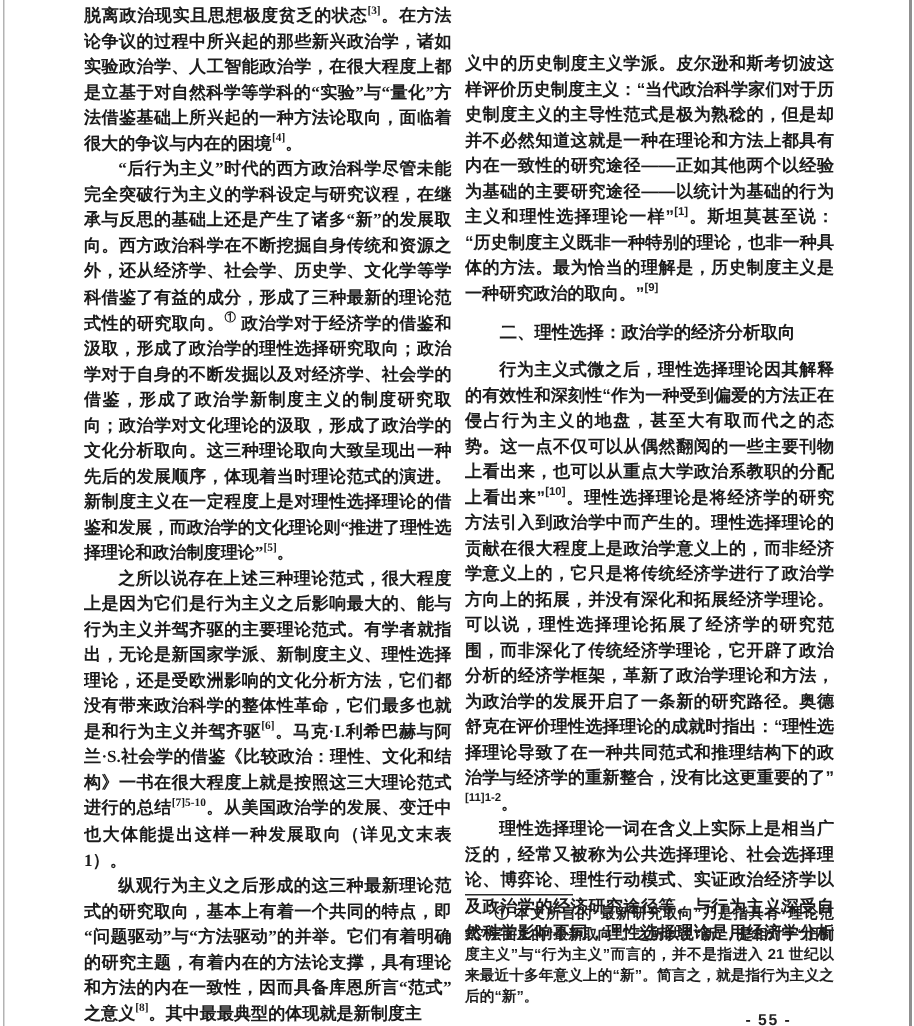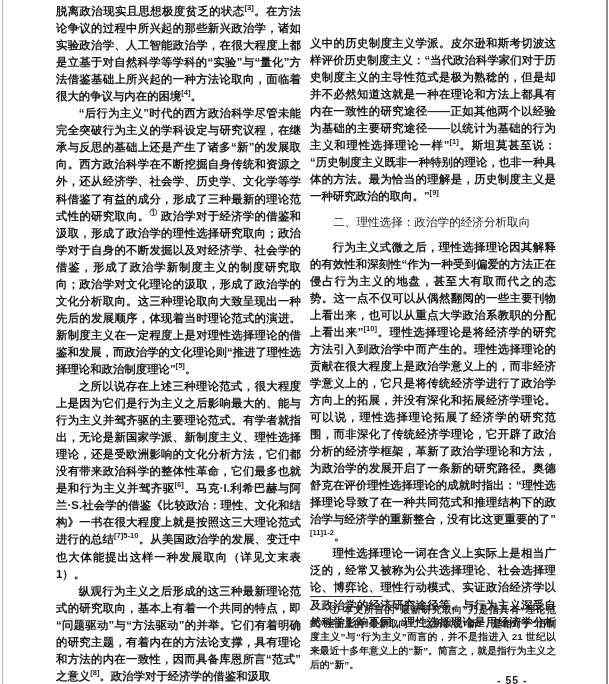--- a/index.html
+++ b/index.html
@@ -2,43 +2,43 @@
 <html lang="zh"><head>
 <meta charset="utf-8">
 <style>
   html,body{margin:0;padding:0;}
   body{width:609px;height:684px;background:#f4f4f4;font-family:"Liberation Sans",sans-serif;}
   .page{position:relative;width:609px;height:684px;background:#ffffff;overflow:hidden;color:#1b1b1b;}
   .edge{position:absolute;top:0;bottom:0;}
   .edge-left{left:2px;width:1px;background:#b3b3b3;}
   .edge-right{right:1px;width:2px;background:#8f8f8f;}
   .col{position:absolute;top:3px;text-align:justify;font-size:11.4px;line-height:17.05px;font-weight:600;letter-spacing:0;color:#1b1b1b;}
-  .col-left{left:56px;width:245px;height:681px;overflow:hidden;}
+  .col-left{left:56px;width:245px;height:681px;overflow:hidden;font-family:Liberation Serif, serif;}
   .col-right{left:310px;width:246px;height:592px;overflow:hidden;margin-top:32px;}
   .para{margin:0;text-indent:2em;}
   .para.no-indent{text-indent:0;}
   .sup{font-size:7.6px;vertical-align:super;line-height:0;font-weight:600;}
-  .heading{margin:8px 0 8px;font-size:11.6px;font-weight:400;text-indent:2em;text-align:left;}
+  .heading{margin:8px 0 8px;font-size:11.6px;font-weight:700;text-indent:2em;text-align:left;}
   .footnote{position:absolute;left:310px;top:596px;width:246px;}
   .fn-rule{width:72px;height:0;border-top:1.5px solid #2b2b2b;margin:0 0 6px 0;}
   .fn-text{margin:0;font-size:9.8px;line-height:13.7px;font-weight:600;text-align:justify;text-indent:2em;color:#1f1f1f;}
   .page-number{position:absolute;left:497px;top:674px;font-size:10.5px;font-weight:600;letter-spacing:1px;color:#222;}
 </style>
 </head>
 <body>
 
 <div class="page">
   <div class="edge edge-left"></div>
   <div class="edge edge-right"></div>
 
   <div class="col col-left">
     <p class="para no-indent"><span class="txt">脱离政治现实且思想极度贫乏的状态</span><span class="sup">[3]</span><span class="txt">。在方法论争议的过程中所兴起的那些新兴政治学，诸如实验政治学、人工智能政治学，在很大程度上都是立基于对自然科学等学科的“实验”与“量化”方法借鉴基础上所兴起的一种方法论取向，面临着很大的争议与内在的困境</span><span class="sup">[4]</span><span class="txt">。</span></p>
     <p class="para"><span class="txt">“后行为主义”时代的西方政治科学尽管未能完全突破行为主义的学科设定与研究议程，在继承与反思的基础上还是产生了诸多“新”的发展取向。西方政治科学在不断挖掘自身传统和资源之外，还从经济学、社会学、历史学、文化学等学科借鉴了有益的成分，形成了三种最新的理论范式性的研究取向。</span><span class="sup">①</span><span class="txt"> 政治学对于经济学的借鉴和汲取，形成了政治学的理性选择研究取向；政治学对于自身的不断发掘以及对经济学、社会学的借鉴，形成了政治学新制度主义的制度研究取向；政治学对文化理论的汲取，形成了政治学的文化分析取向。这三种理论取向大致呈现出一种先后的发展顺序，体现着当时理论范式的演进。新制度主义在一定程度上是对理性选择理论的借鉴和发展，而政治学的文化理论则“推进了理性选择理论和政治制度理论”</span><span class="sup">[5]</span><span class="txt">。</span></p>
     <p class="para"><span class="txt">之所以说存在上述三种理论范式，很大程度上是因为它们是行为主义之后影响最大的、能与行为主义并驾齐驱的主要理论范式。有学者就指出，无论是新国家学派、新制度主义、理性选择理论，还是受欧洲影响的文化分析方法，它们都没有带来政治科学的整体性革命，它们最多也就是和行为主义并驾齐驱</span><span class="sup">[6]</span><span class="txt">。马克·I.利希巴赫与阿兰·S.社会学的借鉴《比较政治：理性、文化和结构》一书在很大程度上就是按照这三大理论范式进行的总结</span><span class="sup">[7]5-10</span><span class="txt">。从美国政治学的发展、变迁中也大体能提出这样一种发展取向（详见文末表1）。</span></p>
-    <p class="para"><span class="txt">纵观行为主义之后形成的这三种最新理论范式的研究取向，基本上有着一个共同的特点，即“问题驱动”与“方法驱动”的并举。它们有着明确的研究主题，有着内在的方法论支撑，具有理论和方法的内在一致性，因而具备库恩所言“范式”之意义</span><span class="sup">[8]</span><span class="txt">。政治学对于经济学的借鉴和汲取</span></p>
+    <p class="para"><span class="txt">纵观行为主义之后形成的这三种最新理论范式的研究取向，基本上有着一个共同的特点，即“问题驱动”与“方法驱动”的并举。它们有着明确的研究主题，有着内在的方法论支撑，具有理论和方法的内在一致性，因而具备库恩所言“范式”之意义</span><span class="sup">[8]</span><span class="txt">。其中最最典型的体现就是新制度主</span></p>
   </div>
 
   <div class="col col-right">
     <p class="para no-indent"><span class="txt">义中的历史制度主义学派。皮尔逊和斯考切波这样评价历史制度主义：“当代政治科学家们对于历史制度主义的主导性范式是极为熟稔的，但是却并不必然知道这就是一种在理论和方法上都具有内在一致性的研究途径——正如其他两个以经验为基础的主要研究途径——以统计为基础的行为主义和理性选择理论一样”</span><span class="sup">[1]</span><span class="txt">。斯坦莫甚至说：“历史制度主义既非一种特别的理论，也非一种具体的方法。最为恰当的理解是，历史制度主义是一种研究政治的取向。”</span><span class="sup">[9]</span></p>
     <h3 class="heading">二、理性选择：政治学的经济分析取向</h3>
     <p class="para"><span class="txt">行为主义式微之后，理性选择理论因其解释的有效性和深刻性“作为一种受到偏爱的方法正在侵占行为主义的地盘，甚至大有取而代之的态势。这一点不仅可以从偶然翻阅的一些主要刊物上看出来，也可以从重点大学政治系教职的分配上看出来”</span><span class="sup">[10]</span><span class="txt">。理性选择理论是将经济学的研究方法引入到政治学中而产生的。理性选择理论的贡献在很大程度上是政治学意义上的，而非经济学意义上的，它只是将传统经济学进行了政治学方向上的拓展，并没有深化和拓展经济学理论。可以说，理性选择理论拓展了经济学的研究范围，而非深化了传统经济学理论，它开辟了政治分析的经济学框架，革新了政治学理论和方法，为政治学的发展开启了一条新的研究路径。奥德舒克在评价理性选择理论的成就时指出：“理性选择理论导致了在一种共同范式和推理结构下的政治学与经济学的重新整合，没有比这更重要的了”</span><span class="sup">[11]1-2</span><span class="txt">。</span></p>
     <p class="para"><span class="txt">理性选择理论一词在含义上实际上是相当广泛的，经常又被称为公共选择理论、社会选择理论、博弈论、理性行动模式、实证政治经济学以及政治学的经济研究途径等。与行为主义深受自然科学影响不同，理性选择理论是用经济学分析方</span></p>
   </div>
 
   <div class="footnote">

